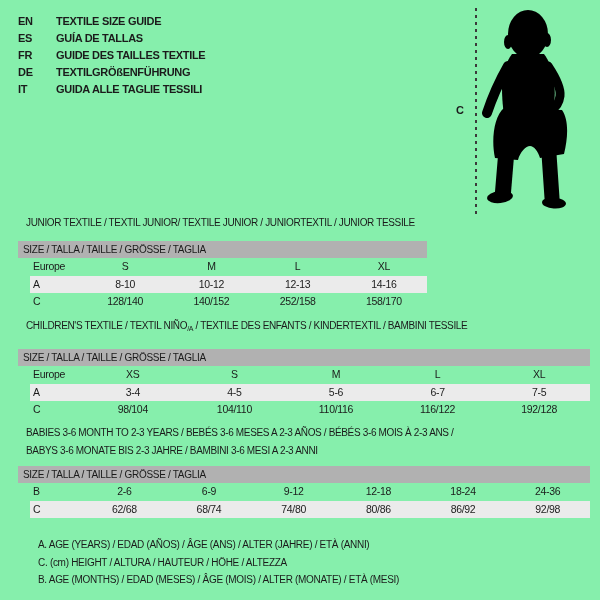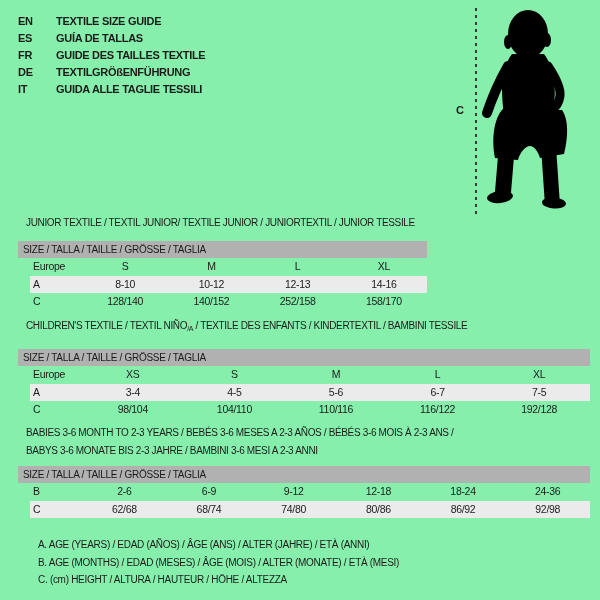--- a/index.html
+++ b/index.html
@@ -173,17 +173,17 @@
       <div class="t-cell">68/74</div>
       <div class="t-cell">74/80</div>
       <div class="t-cell">80/86</div>
       <div class="t-cell">86/92</div>
       <div class="t-cell">92/98</div>
     </div>
   </div>
 
   <div class="footnotes">
     <div>A. AGE (YEARS) / EDAD (AÑOS) / ÂGE (ANS) / ALTER (JAHRE) / ETÀ (ANNI)</div>
+    <div>C. (cm) HEIGHT / ALTURA / HAUTEUR / HÖHE / ALTEZZA</div>
     <div>B. AGE (MONTHS) / EDAD (MESES) / ÂGE (MOIS) / ALTER (MONATE) / ETÀ (MESI)</div>
-    <div>C. (cm) HEIGHT / ALTURA / HAUTEUR / HÖHE / ALTEZZA</div>
   </div>
 
 </div>
 
 </body></html>

